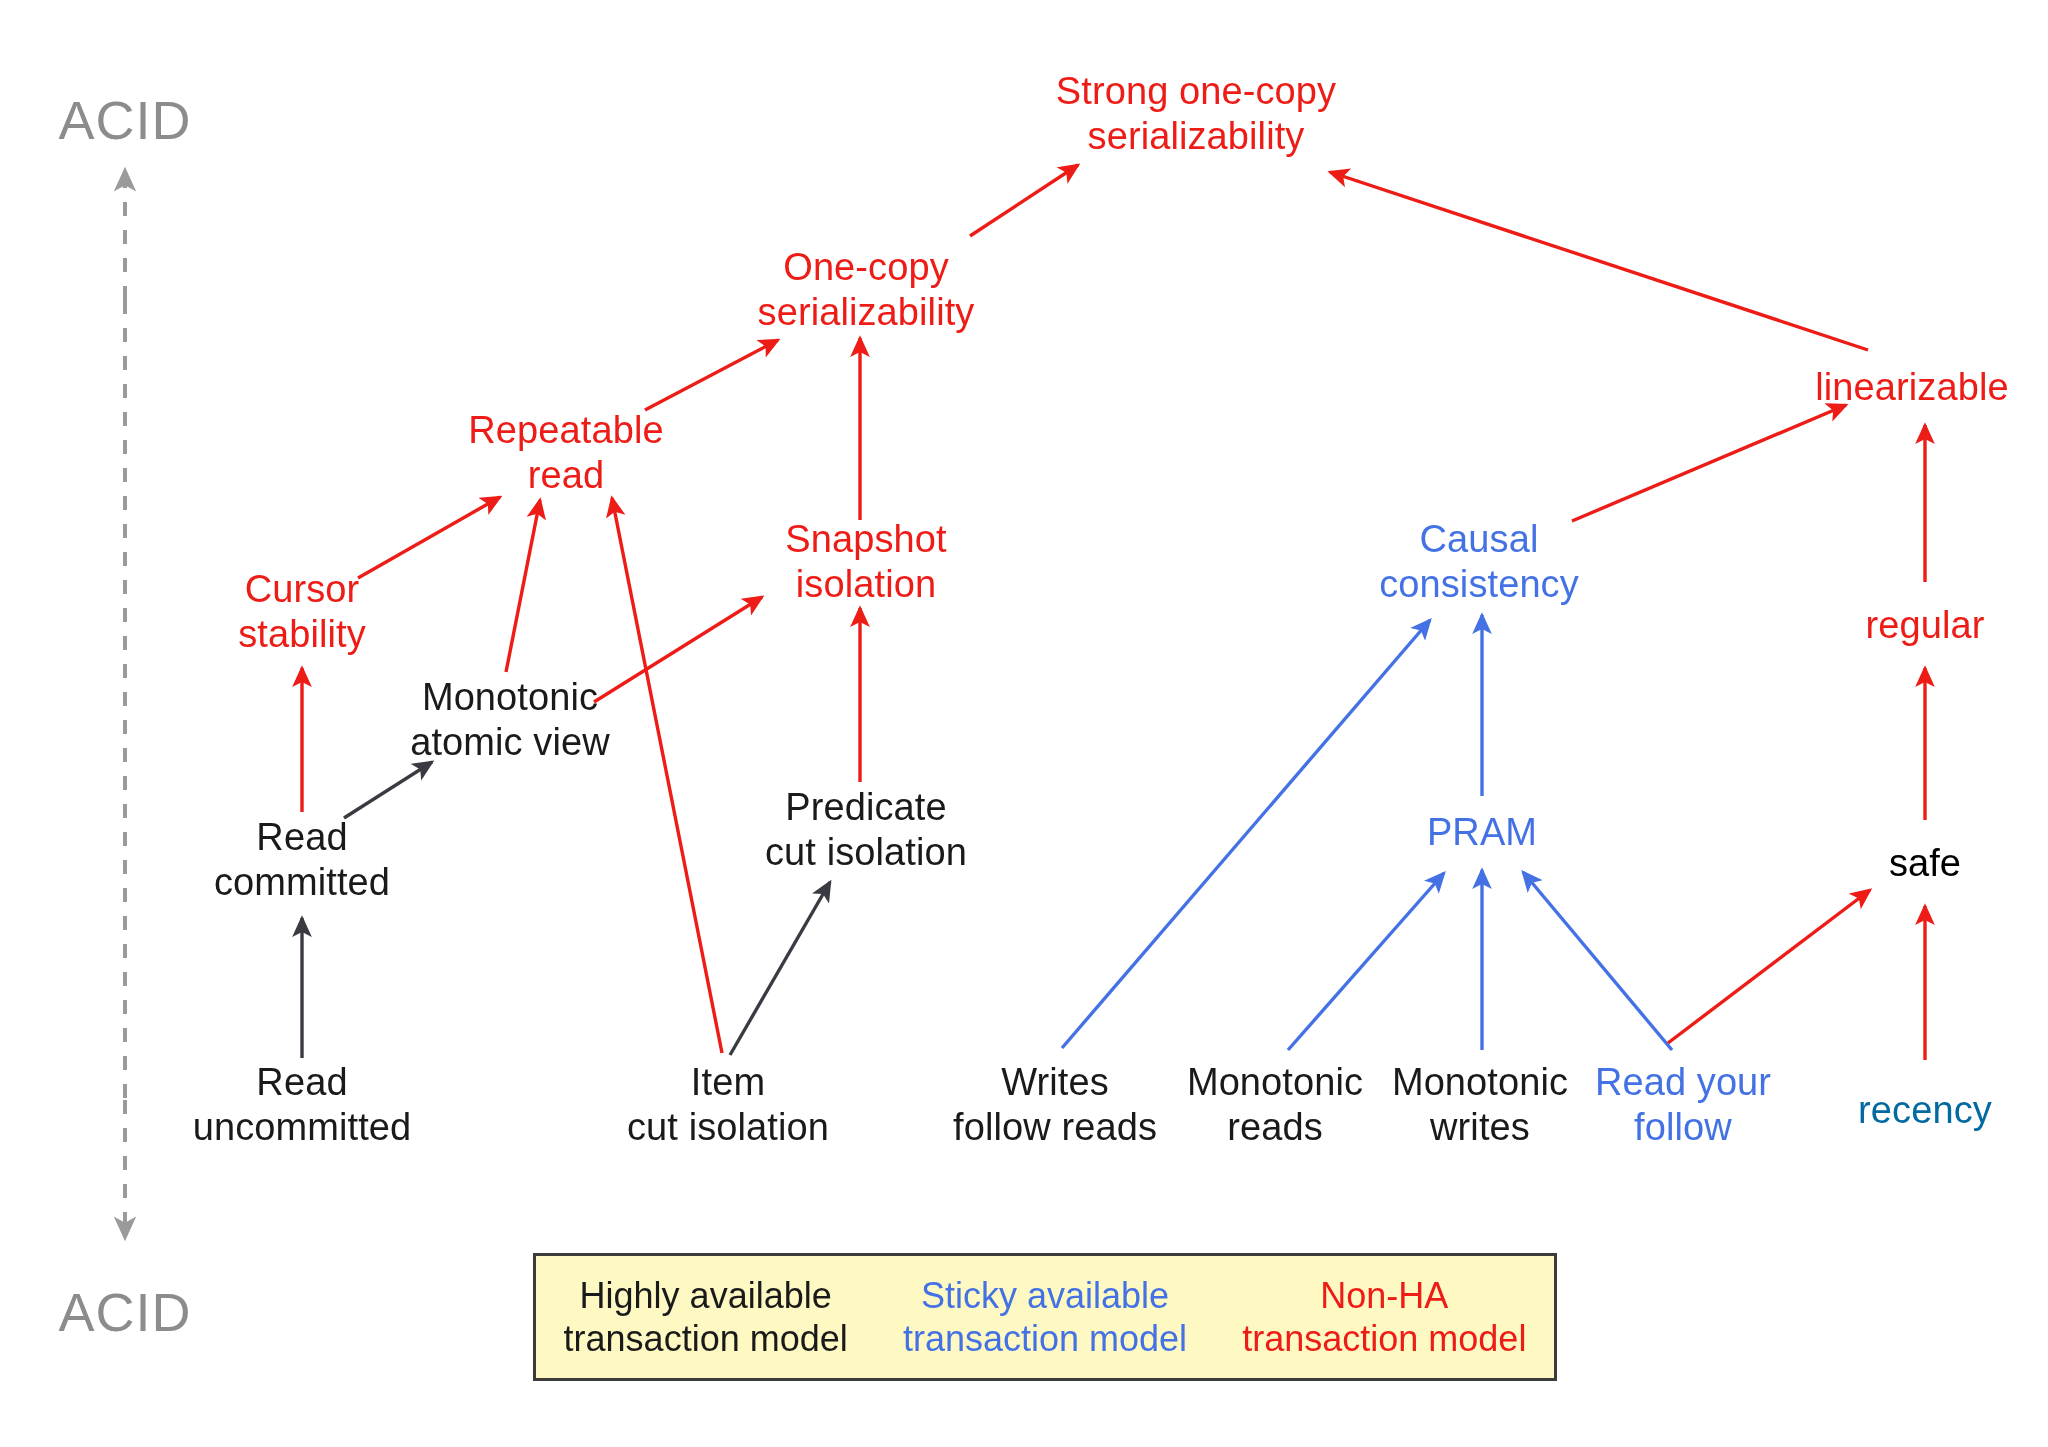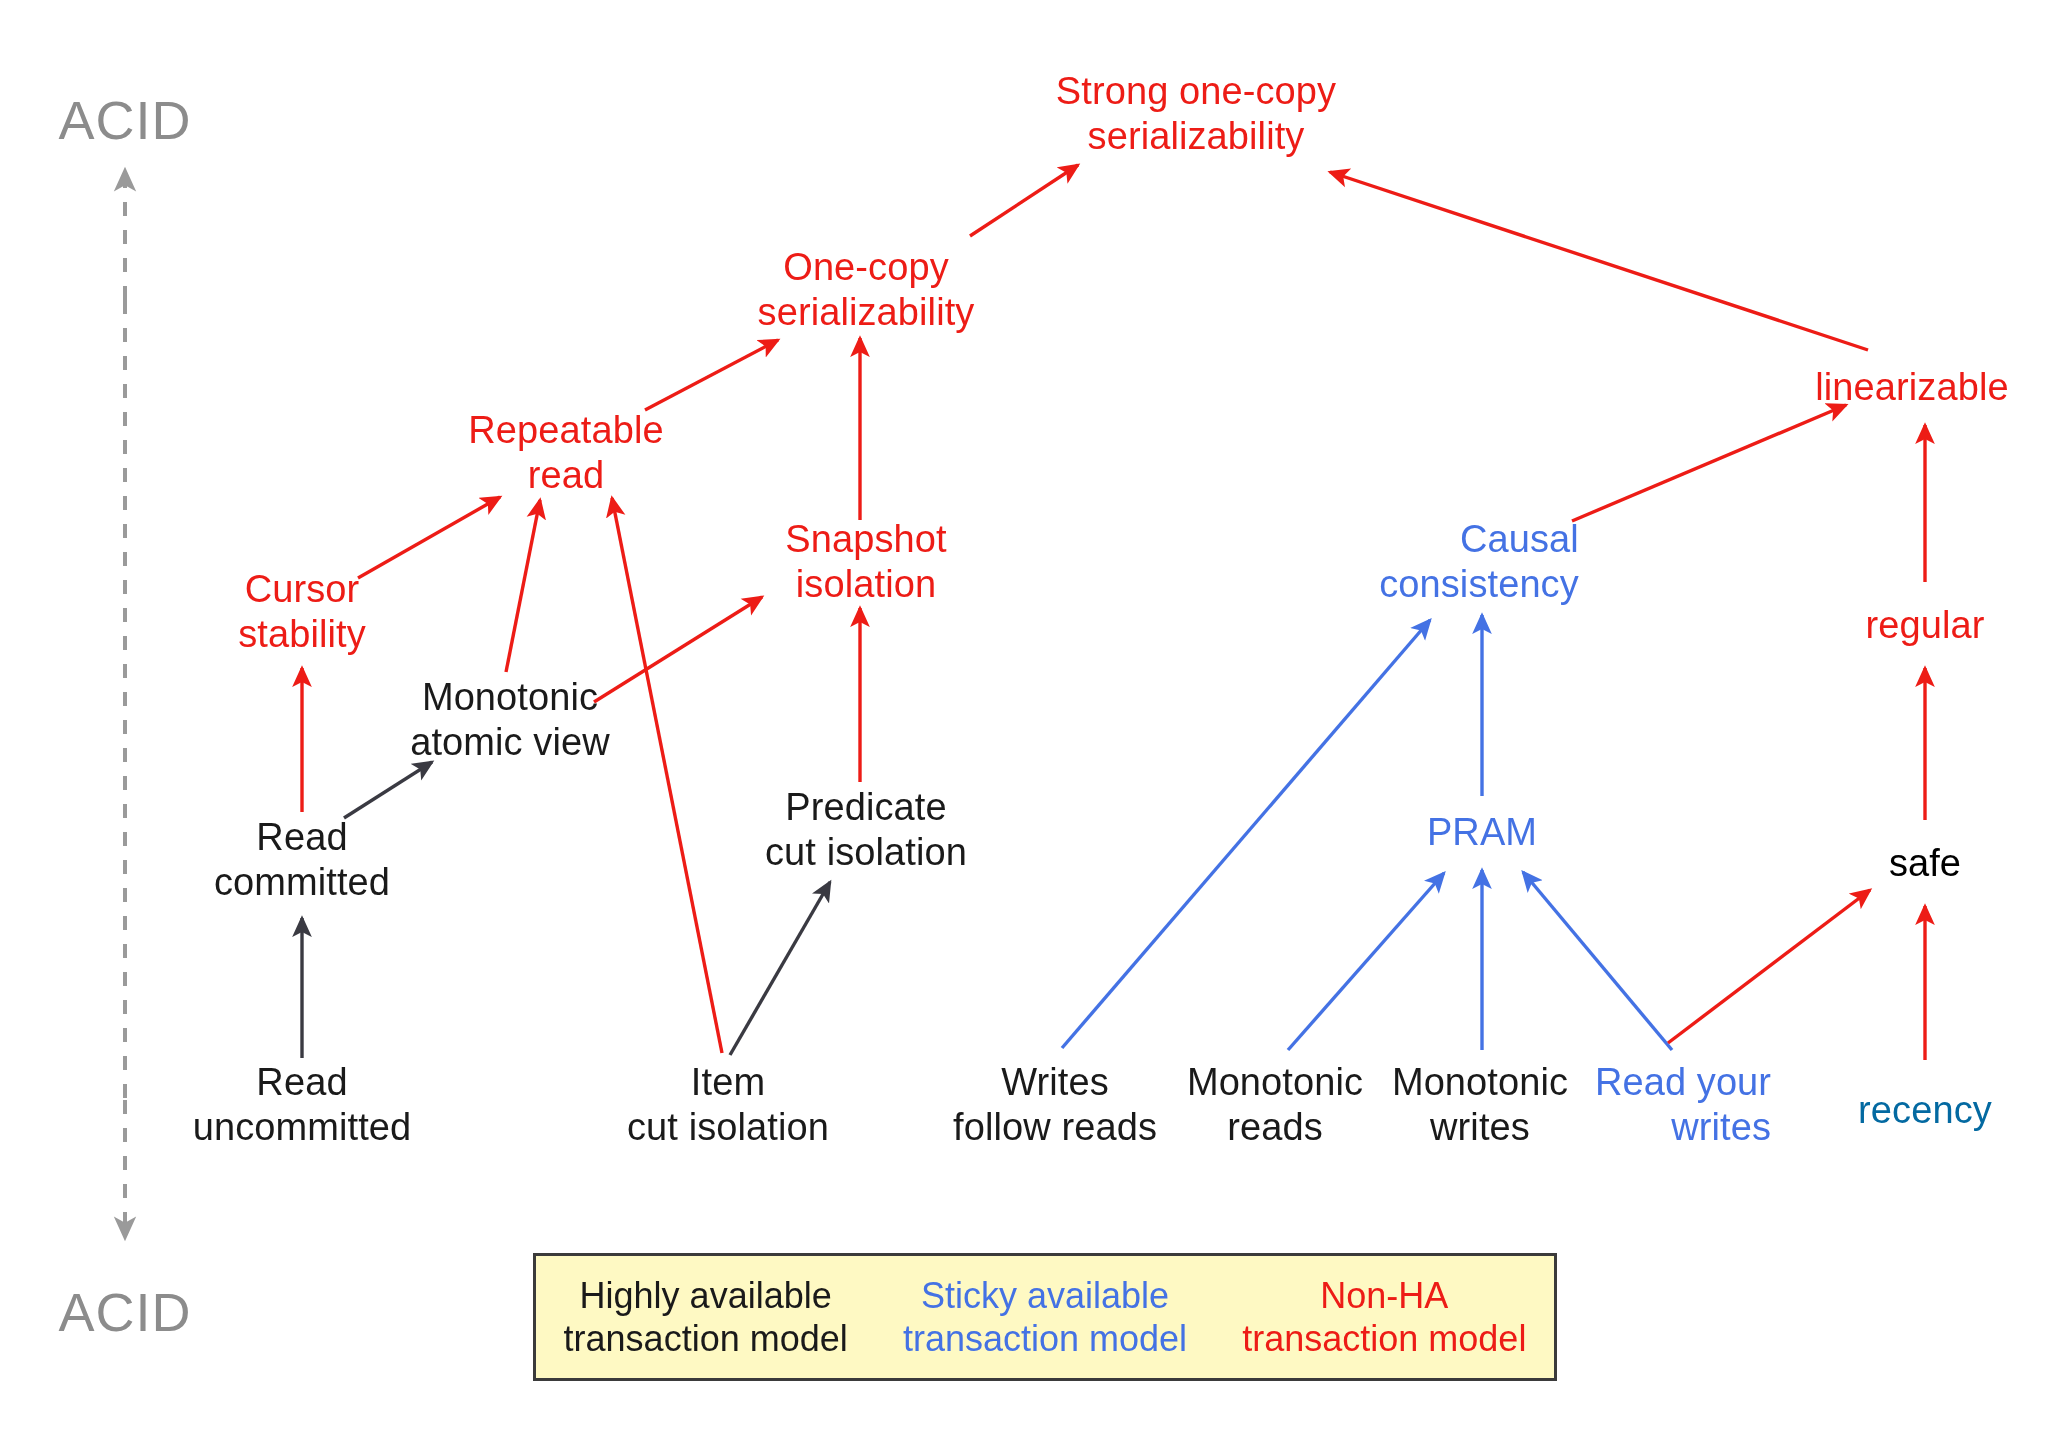--- a/index.html
+++ b/index.html
@@ -27,21 +27,21 @@
     position: absolute;
     text-align: center;
     line-height: 1.18;
     white-space: pre-line;
     font-weight: 300;
     letter-spacing: 0.1px;
     transform: translate(-50%, -50%);
   }
   .node.black { color: #1a1a1a; }
   .node.red   { color: #ED1C16; }
-  .node.blue  { color: #4472E4; text-align: right; }
+  .node.blue  { color: #4472E4; }
 
   .axis-label {
     position: absolute;
     color: #8c8c8c;
     font-weight: 300;
     letter-spacing: 1px;
     transform: translate(-50%, -50%);
   }
 
   #legend-box {
@@ -154,21 +154,21 @@
 uncommitted</div>
       <div class="node black" style="left: 728px; top: 1105px; font-size: 38px; color: rgb(26, 26, 26);">Item
 cut isolation</div>
       <div class="node black" style="left: 1055px; top: 1105px; font-size: 38px; color: rgb(26, 26, 26);">Writes
 follow reads</div>
       <div class="node black" style="left: 1275px; top: 1105px; font-size: 38px; color: rgb(26, 26, 26);">Monotonic
 reads</div>
       <div class="node black" style="left: 1480px; top: 1105px; font-size: 38px; color: rgb(26, 26, 26);">Monotonic
 writes</div>
       <div class="node blue" style="left: 1683px; top: 1105px; font-size: 38px; color: rgb(68, 114, 228);">Read your
-writes</div>
+follow</div>
       <div class="node red" style="left: 1925px; top: 1110px; font-size: 38px; color: #0369a1;">recency</div>
     </div>
 
   <div id="legend-box" style="left:533px; top:1253px; width:1024px; height:128px; font-size:36px;">
   <div class="legend-item black" style="color: rgb(26, 26, 26);">Highly available
 transaction model</div>
       <div class="legend-item blue" style="color: rgb(68, 114, 228);">Sticky available
 transaction model</div>
       <div class="legend-item red" style="color: rgb(237, 28, 22);">Non-HA
 transaction model</div>

